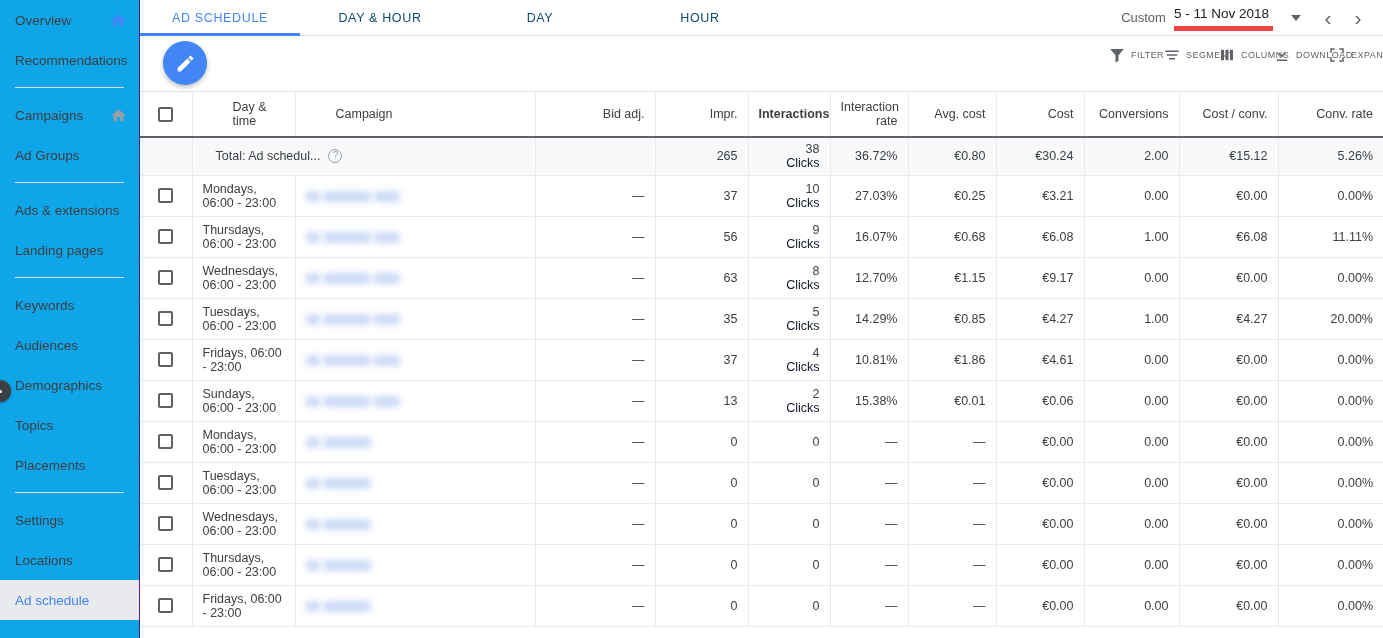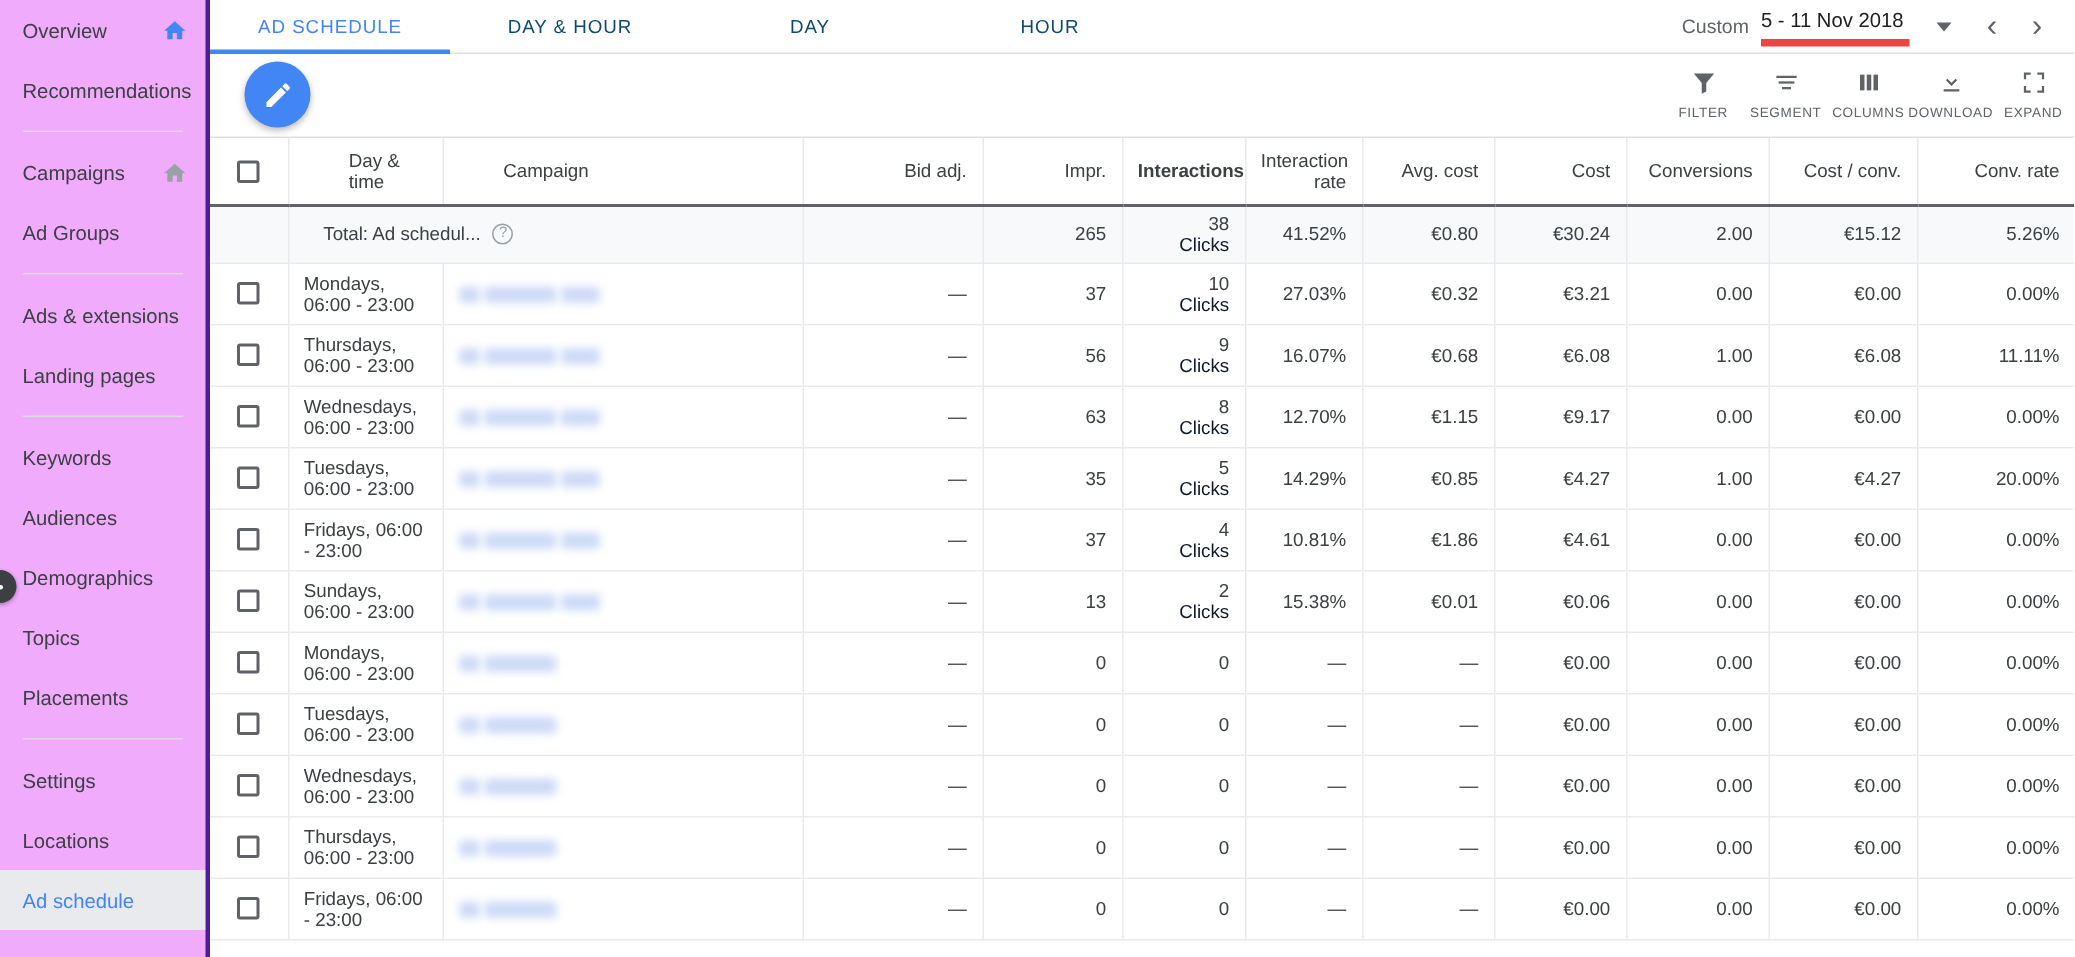--- a/index.html
+++ b/index.html
@@ -8,22 +8,22 @@
     overflow: hidden;
     background: #fff;
     font-family: "Liberation Sans", sans-serif;
     -webkit-font-smoothing: antialiased;
   }
   .app { display: flex; width: 1383px; height: 638px; position: relative; }
 
   
   .sidebar {
     width: 140px; min-width: 140px; height: 638px;
-    background: #f0abfc;
-    border-right: 3px solid #4c1d95;
+    background: #0ea5e9;
+    border-right: 1px solid #4c1d95;
     position: relative;
     overflow: hidden;
   }
   .nav-item {
     height: 40px;
     display: flex; align-items: center;
     padding: 0 12px 0 15px;
     font-size: 13.5px;
     color: #3c4043;
     position: relative;
@@ -109,21 +109,21 @@
   .fab {
     position: absolute; left: 23px; top: 5px;
     width: 44px; height: 44px; border-radius: 50%;
     background: #4285f4;
     box-shadow: 0 2px 5px rgba(0,0,0,.28);
     display: flex; align-items: center; justify-content: center;
     cursor: pointer; z-index: 5;
   }
   .tools { margin-left: auto; display: flex; align-items: flex-start; height: 56px; padding-top: 9px; }
   .tool {
-    width: 55px; display: flex; flex-direction: column; align-items: center;
+    width: 55px; display: flex; flex-direction: row; align-items: center;
     gap: 5px; cursor: pointer; color: #5f6368;
   }
   .tool .glyph { height: 20px; display: flex; align-items: center; justify-content: center; }
   .tool .tlabel { font-size: 9px; letter-spacing: .45px; color: #5f6368; }
 
   
   .tablewrap { flex: 1; overflow: hidden; }
   table.grid { width: 1243px; border-collapse: collapse; table-layout: fixed; }
   table.grid th, table.grid td {
     border-right: 1px solid #e8eaed;
@@ -351,21 +351,21 @@
                 </span>
               </td>
               <td></td>
               <td>265</td>
               <td>
                 <div class="interactions-cell">
                   <div>38</div>
                   <div class="sub">Clicks</div>
                 </div>
               </td>
-              <td>41.52%</td>
+              <td>36.72%</td>
               <td>€0.80</td>
               <td>€30.24</td>
               <td>2.00</td>
               <td>€15.12</td>
               <td>5.26%</td>
             </tr>
             <tr>
               <td class="chk-cell"><span class="cb"></span></td>
               <td class="lft">
                 <div class="daytime">Mondays, 06:00 - 23:00</div>
@@ -373,21 +373,21 @@
               <td class="lft"><span class="redacted r-a"></span> <span class="redacted r-b"></span> <span class="redacted r-c"></span></td>
               <td>—</td>
               <td>37</td>
               <td>
                 <div class="interactions-cell">
                   <div>10</div>
                   <div class="sub">Clicks</div>
                 </div>
               </td>
               <td>27.03%</td>
-              <td>€0.32</td>
+              <td>€0.25</td>
               <td>€3.21</td>
               <td>0.00</td>
               <td>€0.00</td>
               <td>0.00%</td>
             </tr>
             <tr>
               <td class="chk-cell"><span class="cb"></span></td>
               <td class="lft">
                 <div class="daytime">Thursdays, 06:00 - 23:00</div>
               </td>

